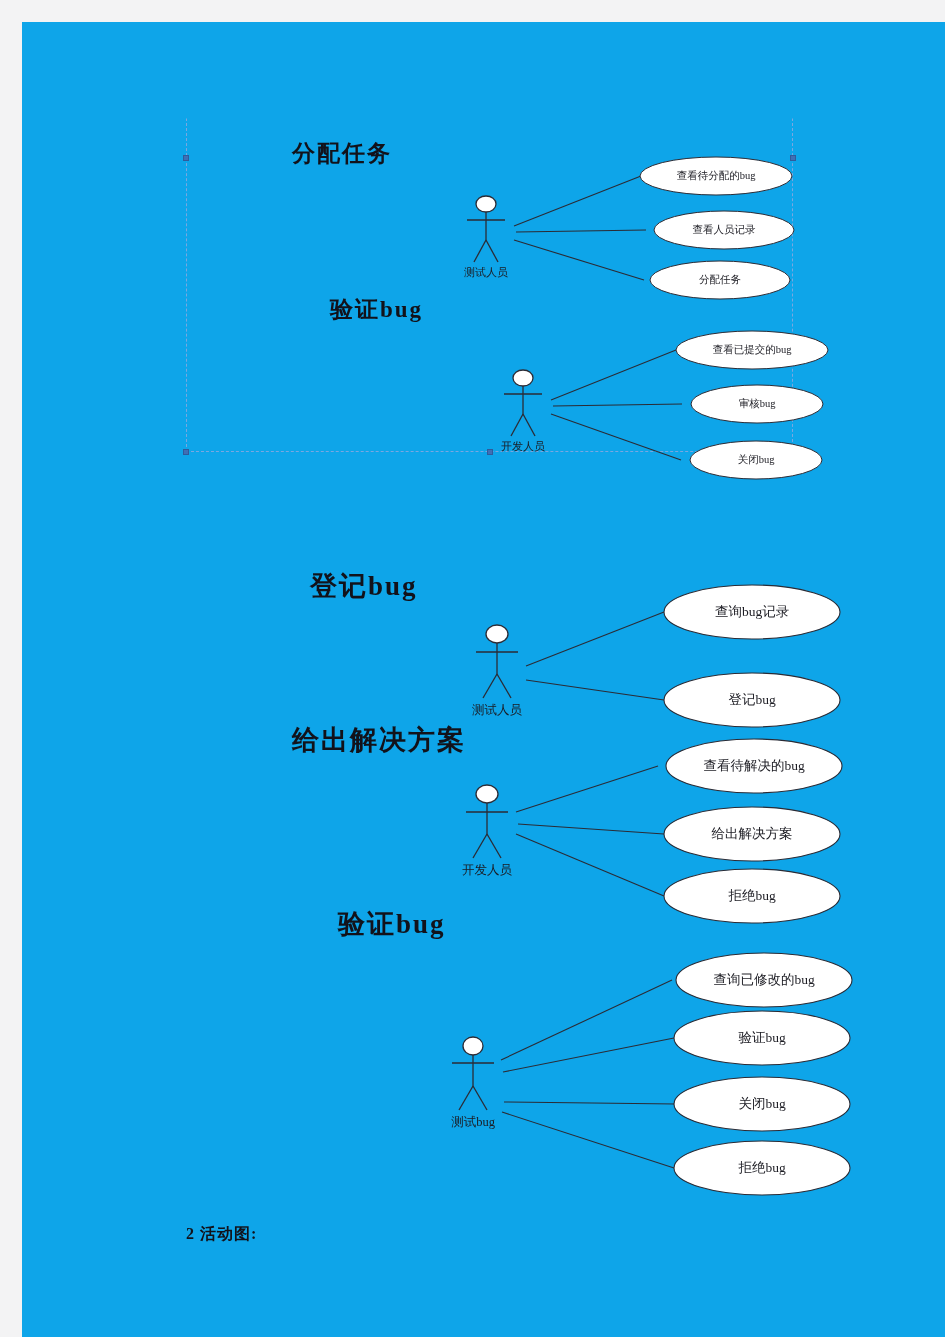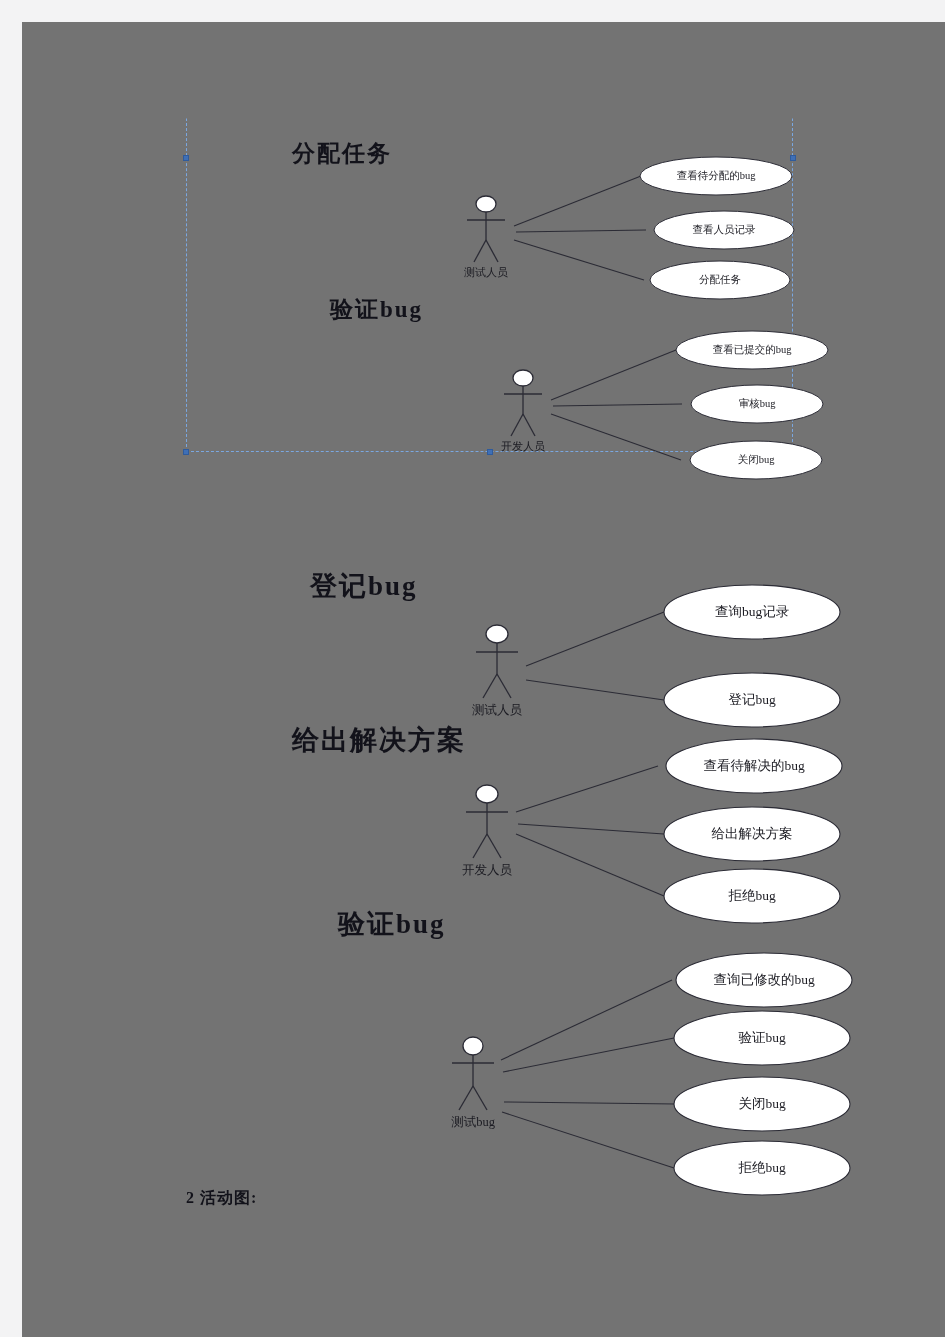--- a/index.html
+++ b/index.html
@@ -12,21 +12,21 @@
     height: 1337px;
     overflow: hidden;
     font-family: "Liberation Serif", serif;
   }
   #page {
     position: absolute;
     left: 22px;
     top: 22px;
     width: 923px;
     height: 1315px;
-    background: #737373;
+    background: #0ea5e9;
   }
   .diagram {
     position: absolute;
   }
   svg { display: block; overflow: visible; }
   .ell {
     fill: #ffffff;
     stroke: #2b2b35;
     stroke-width: 1.1;
   }
@@ -80,20 +80,21 @@
     box-sizing: border-box;
   }
   .caption {
     position: absolute;
     font-family: "Liberation Serif", serif;
     font-weight: bold;
     font-size: 16px;
     color: #12121a;
     letter-spacing: 1px;
     white-space: nowrap;
+    margin-top: 36px;
   }
 </style>
 </head>
 <body>
 
 <div id="page">
 
   <div class="selbox no-top" style="left:164px; top:96px; width:607px; height:334px;"></div>
   <div class="handle" style="left:161px; top:133px;"></div>
   <div class="handle" style="left:768px; top:133px;"></div>

